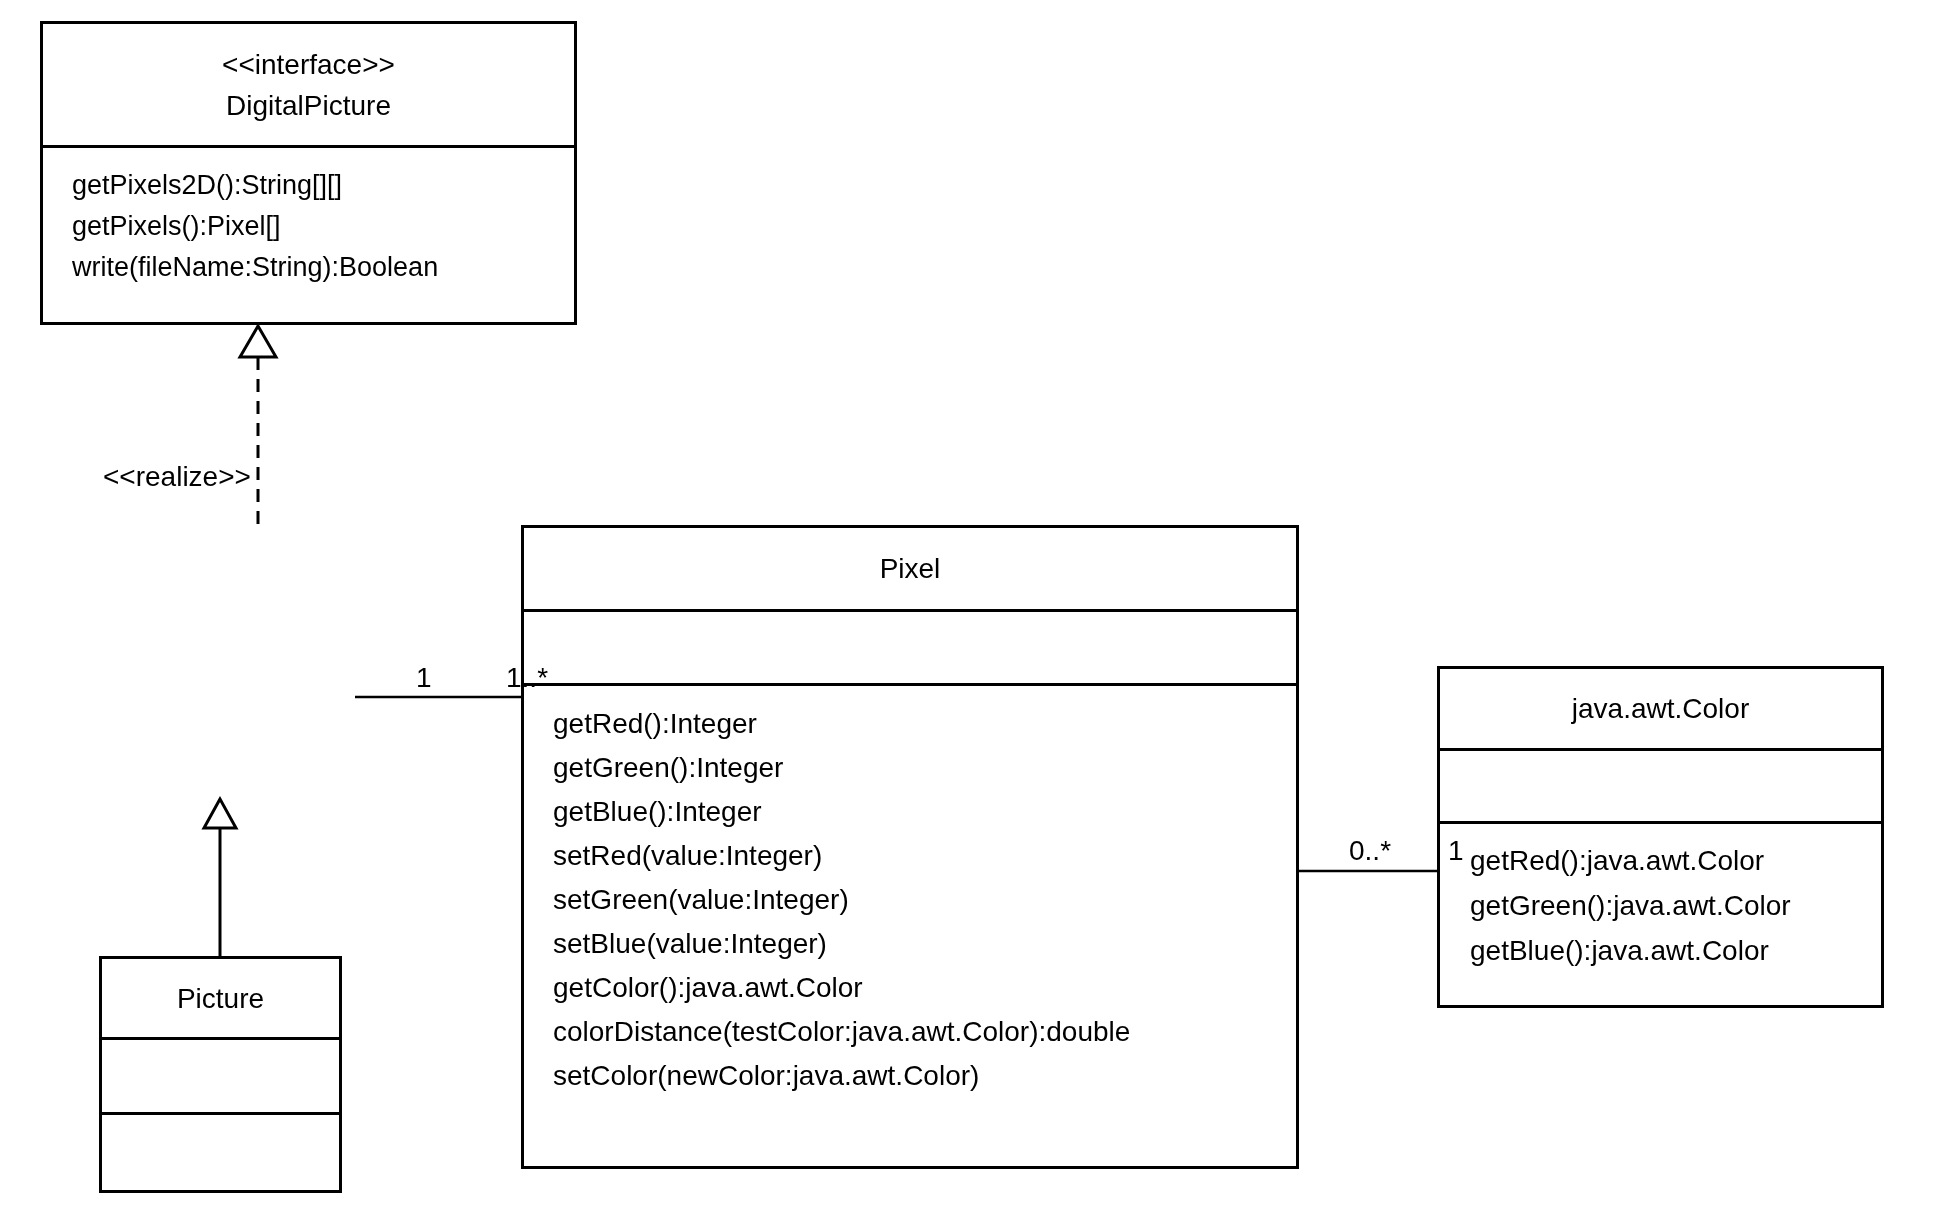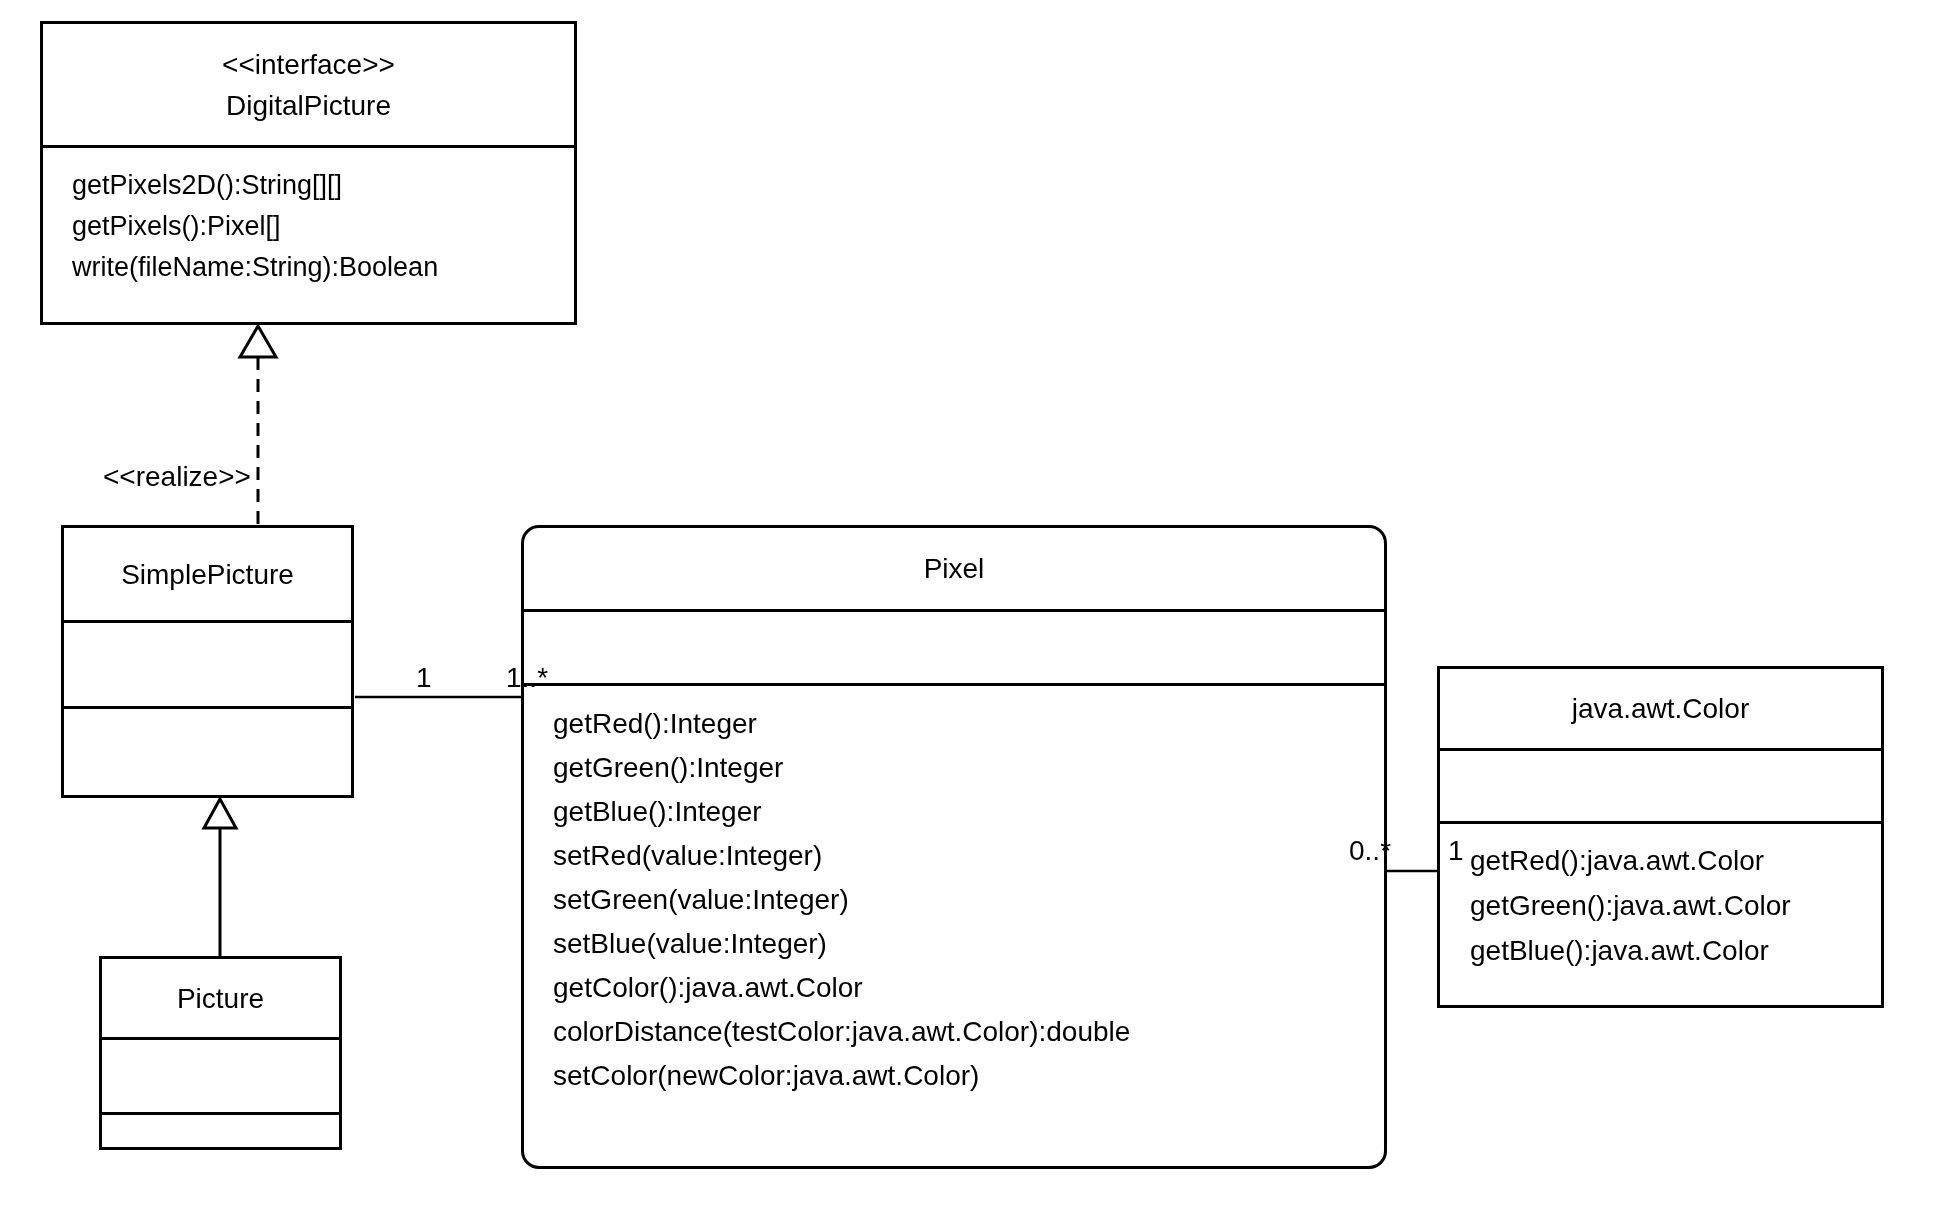--- a/index.html
+++ b/index.html
@@ -47,25 +47,25 @@
   }
   
   #cls-digitalpicture { left: 40px; top: 21px; width: 537px; height: 304px; }
   #cls-digitalpicture .title-compartment { height: 121px; }
   #cls-digitalpicture .methods-compartment { padding: 17px 8px 0 29px; font-size: 27px; line-height: 41px; }
   
   #cls-simplepicture { left: 61px; top: 525px; width: 293px; height: 273px; }
   #cls-simplepicture .title-compartment { height: 92px; }
   #cls-simplepicture .attrs-compartment { height: 86px; }
   
-  #cls-picture { left: 99px; top: 956px; width: 243px; height: 194px; }
+  #cls-picture { left: 99px; top: 956px; width: 243px; height: 237px; }
   #cls-picture .title-compartment { height: 78px; }
   #cls-picture .attrs-compartment { height: 75px; }
   
-  #cls-pixel { left: 521px; top: 525px; width: 866px; height: 644px; border-radius: 18px; }
+  #cls-pixel { left: 521px; top: 525px; width: 778px; height: 644px; }
   #cls-pixel .title-compartment { height: 81px; }
   #cls-pixel .attrs-compartment { height: 74px; }
   #cls-pixel .methods-compartment { padding: 16px 8px 0 29px; font-size: 28px; line-height: 44px; }
   
   #cls-color { left: 1437px; top: 666px; width: 447px; height: 342px; }
   #cls-color .title-compartment { height: 79px; }
   #cls-color .attrs-compartment { height: 73px; }
   #cls-color .methods-compartment { padding: 14px 8px 0 30px; font-size: 28px; line-height: 45px; }
 
   #connector-layer {
@@ -106,27 +106,20 @@
       <div>&lt;&lt;interface&gt;&gt;</div>
       <div>DigitalPicture</div>
     </div>
     <div class="compartment divided methods-compartment">
       <div class="method-row">getPixels2D():String[][]</div>
       <div class="method-row">getPixels():Pixel[]</div>
       <div class="method-row">write(fileName:String):Boolean</div>
     </div>
   </div>
 
-  <div class="uml-class" id="cls-simplepicture">
-    <div class="compartment title-compartment">
-      <div>SimplePicture</div>
-    </div>
-    <div class="compartment divided attrs-compartment"></div>
-    <div class="compartment divided methods-compartment"></div>
-  </div>
 
   <div class="uml-class" id="cls-picture">
     <div class="compartment title-compartment">
       <div>Picture</div>
     </div>
     <div class="compartment divided attrs-compartment"></div>
     <div class="compartment divided methods-compartment"></div>
   </div>
 
   <div class="uml-class" id="cls-pixel">

